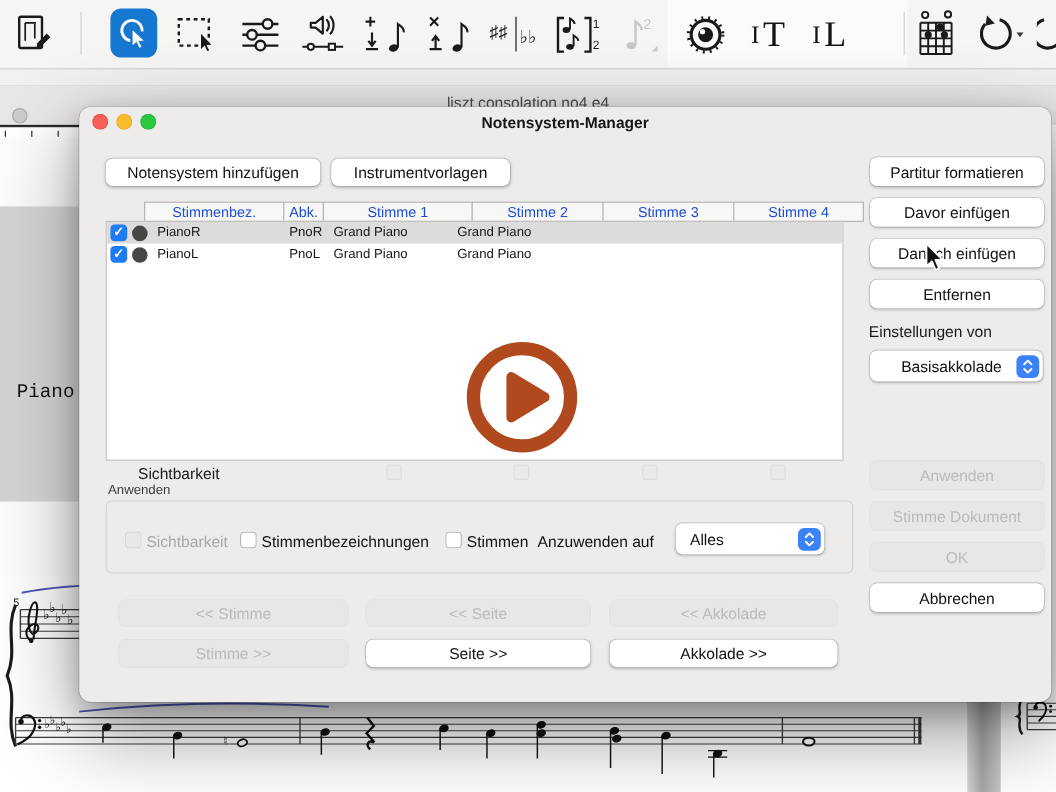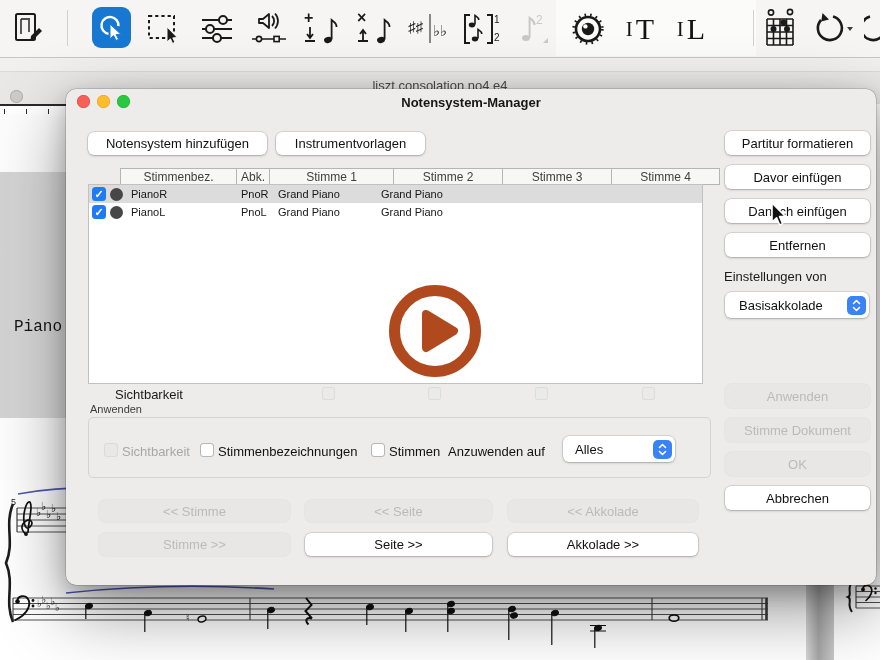--- a/index.html
+++ b/index.html
@@ -32,21 +32,21 @@
   
   .dialog{position:absolute;left:66px;top:89px;width:810px;height:496px;background:#edecea;border-radius:10px;
           box-shadow:0 0 0 0.5px rgba(0,0,0,0.25),0 25px 70px rgba(0,0,0,0.42),0 8px 22px rgba(0,0,0,0.22);}
   .dlg-title{position:absolute;left:0;top:6px;width:100%;text-align:center;font-size:13px;font-weight:700;color:#161616;}
   .light{position:absolute;top:6px;width:13px;height:13px;border-radius:50%;}
   .btn{position:absolute;display:flex;align-items:center;justify-content:center;font-size:13px;border-radius:6px;box-sizing:border-box;}
   .on{background:#ffffff;box-shadow:0 0 0 0.5px rgba(0,0,0,0.18),0 1px 2.5px rgba(0,0,0,0.22);color:#111111;}
   .off{background:#e9e7e5;box-shadow:0 0 0 0.5px rgba(0,0,0,0.06);color:#bcbab8;}
   .semib{font-weight:500;}
 
-  .thead{position:absolute;left:54px;top:79px;height:17px;display:flex;font-size:12px;color:#404040;}
+  .thead{position:absolute;left:54px;top:79px;height:17px;display:flex;font-size:12px;color:#1d4ed8;}
   .th{box-sizing:border-box;border:1px solid #b7b5b3;margin-left:-1px;background:#f7f7f6;display:flex;align-items:center;justify-content:center;}
   .th:first-child{margin-left:0;}
   .tbody{position:absolute;left:22px;top:95px;width:615px;height:200px;background:#ffffff;border:1px solid #c2c1c0;box-sizing:border-box;}
   .trow{position:relative;height:18px;font-size:11px;color:#161616;}
   .trow.sel{background:#dcdcdc;}
   .rowcb{position:absolute;left:3px;top:2px;width:14px;height:14px;border-radius:3.5px;background:#1f7bf4;color:#ffffff;
          font-size:11px;line-height:14px;text-align:center;font-weight:700;}
   .rowcircle{position:absolute;left:21px;top:2.5px;width:13px;height:13px;border-radius:50%;background:#474747;}
   .rct{position:absolute;top:3px;}
 
@@ -369,21 +369,21 @@
 
     <span class="abs" style="left:24px;top:314px;font-size:11px;color:#3c3c3c;">Anwenden</span>
     <div class="groupbox"></div>
     <span class="cb dis" style="left:38px;"></span>
     <span class="cblabel dim" style="left:56px;">Sichtbarkeit</span>
     <span class="cb" style="left:134px;"></span>
     <span class="cblabel" style="left:152px;">Stimmenbezeichnungen</span>
     <span class="cb" style="left:305px;"></span>
     <span class="cblabel" style="left:323px;">Stimmen</span>
     <span class="cblabel" style="left:382px;">Anzuwenden auf</span>
-    <div class="popup" style="left:497px;top:347px;width:112px;height:26px;">
+    <div class="popup" style="left:497px;top:347px;width:124px;height:26px;">
       <span style="padding-left:12px;">Alles</span>
       <span class="stepper">
         <svg width="9" height="13" viewBox="0 0 9 13">
             <path d="M1.5 4.5 L4.5 1.5 L7.5 4.5 M1.5 8.5 L4.5 11.5 L7.5 8.5" fill="none" stroke="#fff" stroke-width="1.6" stroke-linecap="round" stroke-linejoin="round"></path>
           </svg>
       </span>
     </div>
 
     <div class="btn off" style="left:33px;top:411px;width:191px;height:22px;">&lt;&lt; Stimme</div>
     <div class="btn off" style="left:239px;top:411px;width:187px;height:22px;">&lt;&lt; Seite</div>
@@ -391,21 +391,21 @@
     <div class="btn off" style="left:33px;top:444px;width:191px;height:23px;">Stimme &gt;&gt;</div>
     <div class="btn on semib" style="left:239px;top:444px;width:187px;height:23px;">Seite &gt;&gt;</div>
     <div class="btn on semib" style="left:442px;top:444px;width:190px;height:23px;">Akkolade &gt;&gt;</div>
 
     <div class="btn on" style="left:659px;top:42px;width:145px;height:24px;">Partitur formatieren</div>
     <div class="btn on" style="left:659px;top:76px;width:145px;height:24px;">Davor einfügen</div>
     <div class="btn on" style="left:659px;top:110px;width:145px;height:24px;">Danach einfügen</div>
     <div class="btn on" style="left:659px;top:144px;width:145px;height:24px;">Entfernen</div>
     <span class="abs" style="left:658px;top:180px;font-size:13px;color:#1a1a1a;">Einstellungen von</span>
     <div class="popup" style="left:659px;top:203px;width:144px;height:26px;">
-      <span style="padding-left:14px;">Basisakkolade</span>
+      <span style="padding-left:26px;">Basisakkolade</span>
       <span class="stepper">
         <svg width="9" height="13" viewBox="0 0 9 13">
             <path d="M1.5 4.5 L4.5 1.5 L7.5 4.5 M1.5 8.5 L4.5 11.5 L7.5 8.5" fill="none" stroke="#fff" stroke-width="1.6" stroke-linecap="round" stroke-linejoin="round"></path>
           </svg>
       </span>
     </div>
     <div class="btn off" style="left:659px;top:295px;width:145px;height:24px;">Anwenden</div>
     <div class="btn off" style="left:659px;top:329px;width:145px;height:24px;">Stimme Dokument</div>
     <div class="btn off" style="left:659px;top:363px;width:145px;height:24px;">OK</div>
     <div class="btn on" style="left:659px;top:397px;width:145px;height:24px;">Abbrechen</div>

